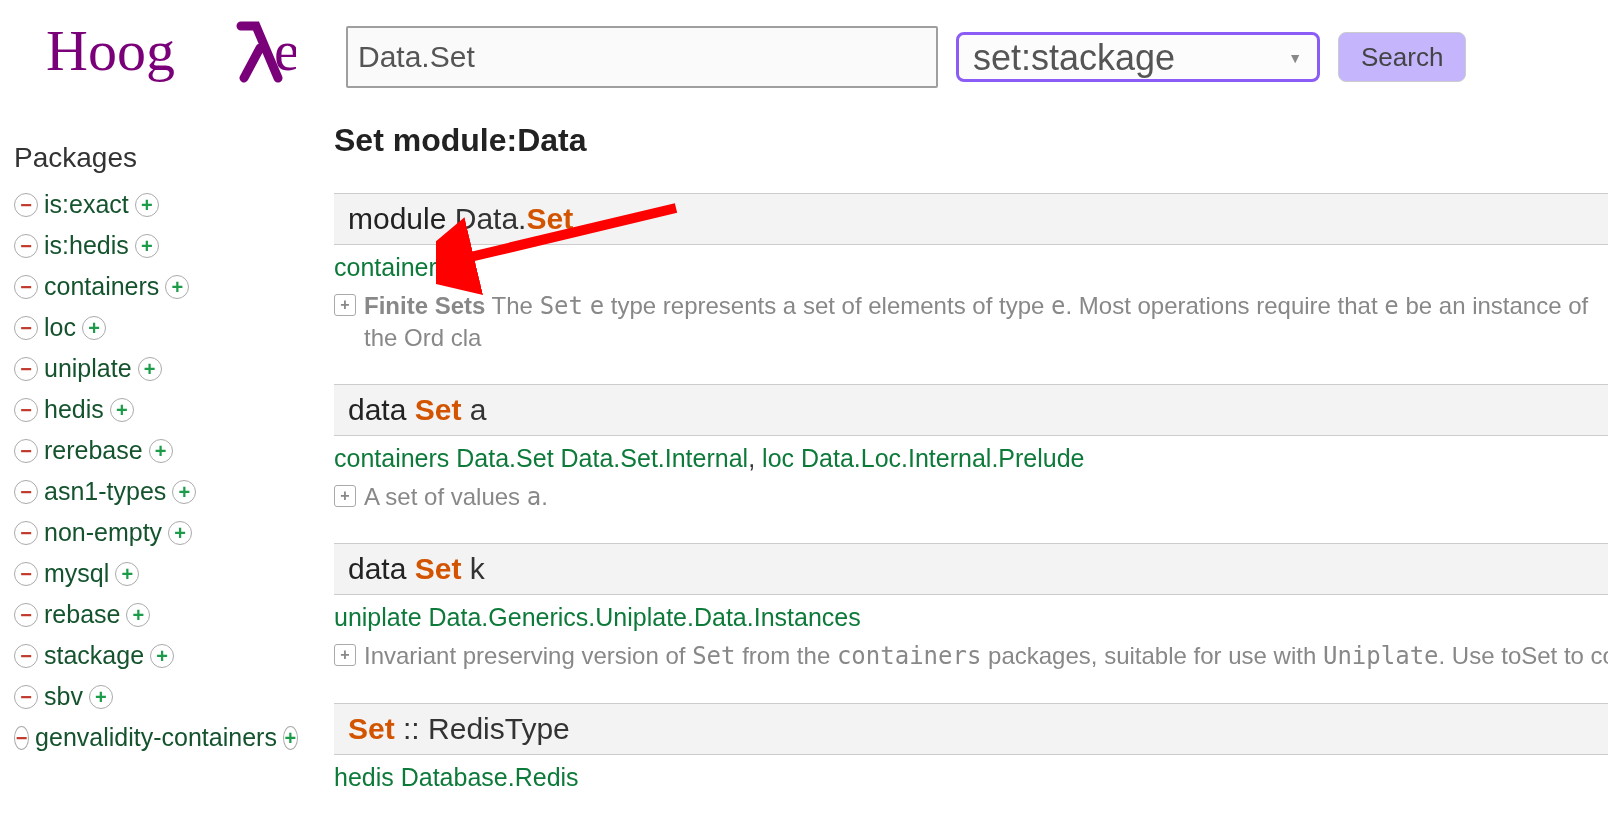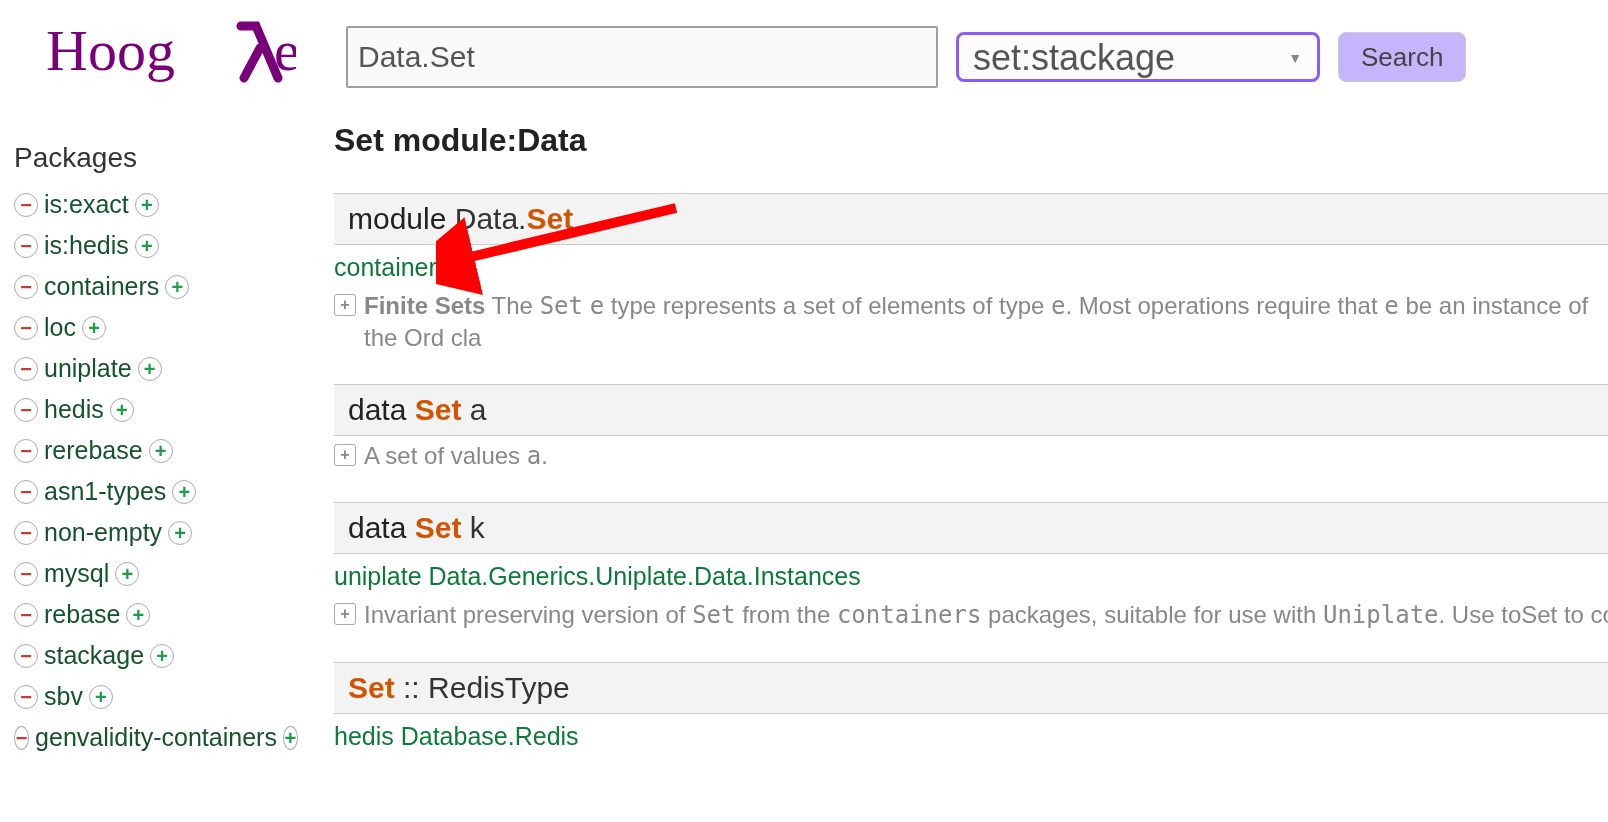--- a/index.html
+++ b/index.html
@@ -311,20 +311,21 @@
           <div class="result">
             <div class="result-head"><span class="kw">module</span> Data.<span class="match">Set</span></div>
             <div class="links"><a href="#">containers</a></div>
             <div class="doc-row multiline">
               <span class="expand-icon">+</span>
               <span><b>Finite Sets</b> The <code>Set</code> <code>e</code> type represents a set of elements of type <code>e</code>. Most operations require that <code>e</code> be an instance of the Ord cla<br>the sets introduction. Note that the implementation is generally . Functions that take two sets as arguments and comb</span>
             </div>
           </div>
           <div class="result">
             <div class="result-head"><span class="kw">data</span> <span class="match">Set</span> a</div>
+            <div class="links"><a href="#">containers</a> <a href="#">Data.Set</a> <a href="#">Data.Set.Internal</a>, <a href="#">loc</a> <a href="#">Data.Loc.Internal.Prelude</a></div>
             <div class="doc-row">
               <span class="expand-icon">+</span>
               <span>A set of values <code>a</code>.</span>
             </div>
           </div>
           <div class="result">
             <div class="result-head"><span class="kw">data</span> <span class="match">Set</span> k</div>
             <div class="links"><a href="#">uniplate</a> <a href="#">Data.Generics.Uniplate.Data.Instances</a></div>
             <div class="doc-row">
               <span class="expand-icon">+</span>

